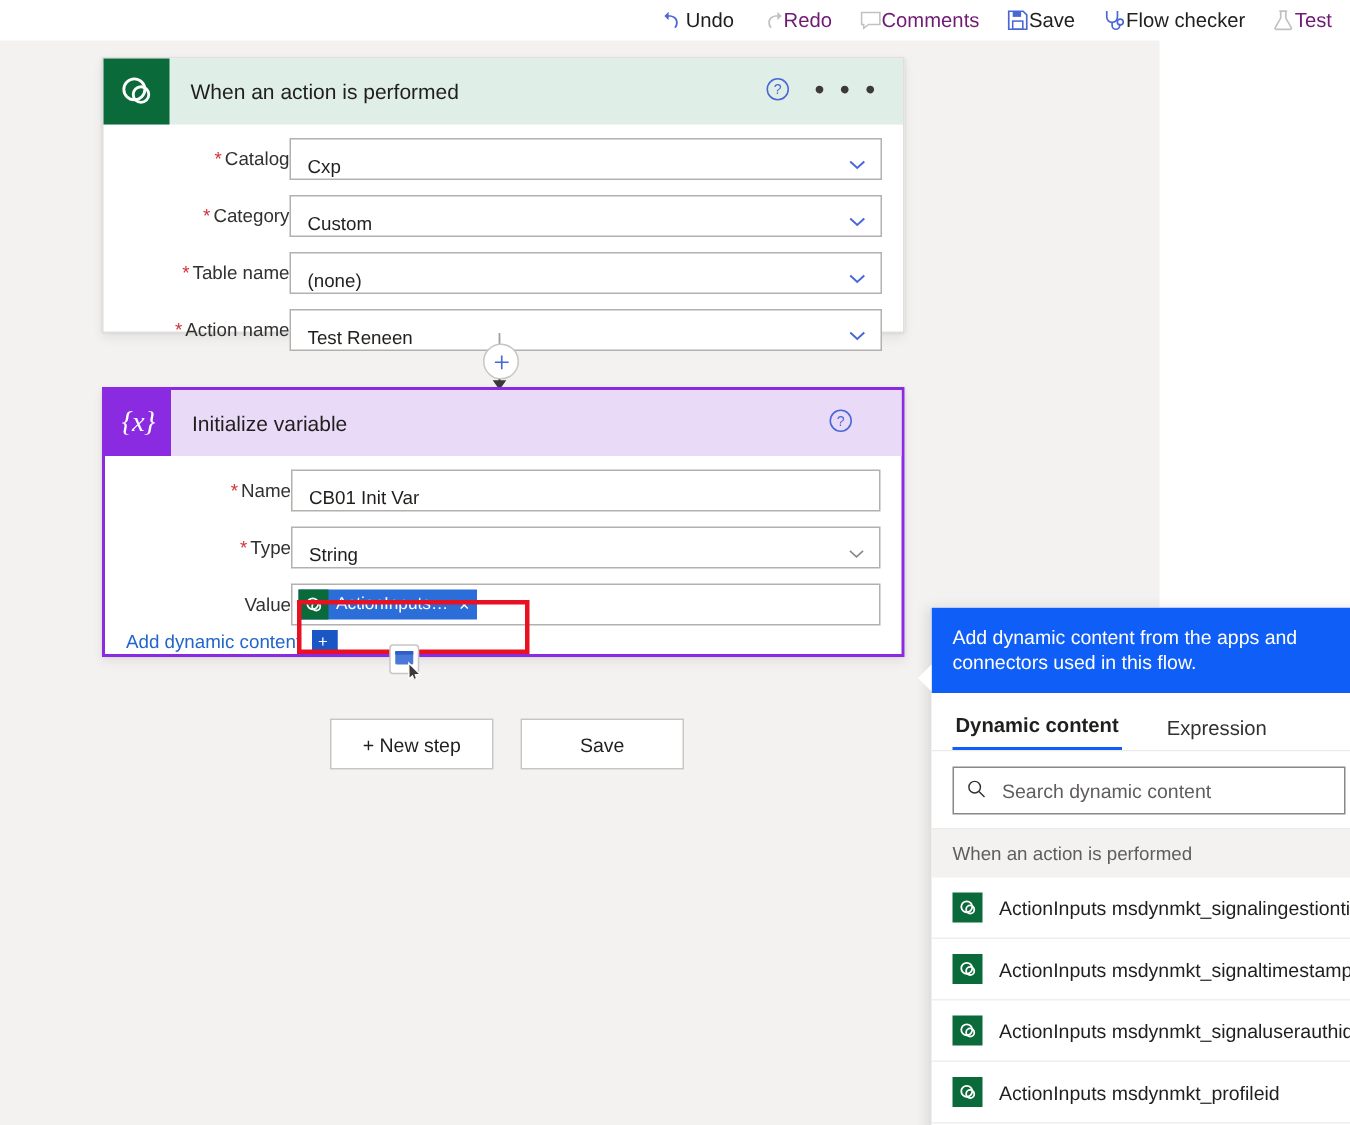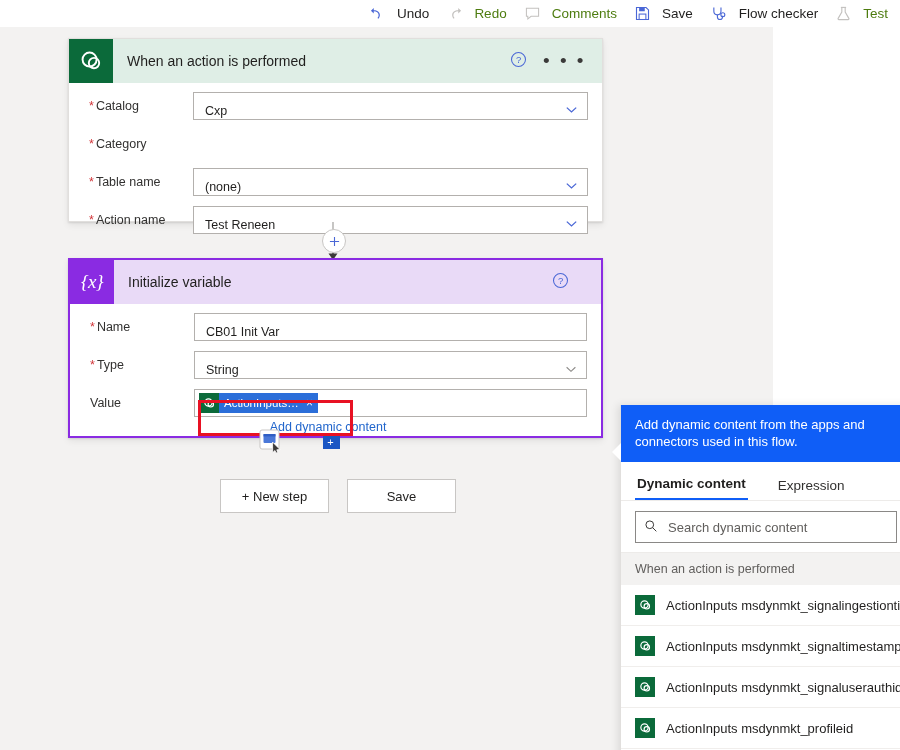--- a/index.html
+++ b/index.html
@@ -25,28 +25,28 @@
     background: #ffffff;
     display: flex;
     align-items: center;
     justify-content: flex-end;
     padding-right: 12px;
     box-sizing: border-box;
   }
   .cmd {
     display: flex;
     align-items: center;
-    gap: 12px;
+    gap: 0;
     margin-left: 18px;
     font-size: 13.5px;
     color: #201f1e;
     white-space: nowrap;
     cursor: pointer;
   }
-  .cmd.disabled { color: #4d7c0f; cursor: default; }
+  .cmd.disabled { color: #701a75; cursor: default; }
   .cmd svg { display: block; }
 
   
   .canvas {
     position: absolute;
     left: 0; top: 27px;
     width: 773px; height: 723px;
     background: #f3f2f1;
   }
 
@@ -124,20 +124,21 @@
     margin-bottom: 10px;
     min-height: 28px;
   }
   .row-label {
     width: 110px;
     flex: none;
     font-size: 12.5px;
     color: #323130;
     padding-left: 6px;
     box-sizing: border-box;
+    text-align: right;
   }
   .req { color: #d13438; margin-right: 2px; }
   .field {
     flex: 1;
     height: 28px;
     border: 1px solid #b3b0ad;
     background: #ffffff;
     display: flex;
     align-items: center;
     padding: 10px 8px 0 11px;
@@ -216,21 +217,20 @@
     width: 24px; height: 24px;
     z-index: 31;
   }
 
   
   .adc-row {
     display: flex;
     align-items: center;
     justify-content: flex-start;
     padding: 1px 15px 0 0;
-    flex-direction: column;
   }
   .adc-link {
     color: #2266cc;
     font-size: 12.5px;
     cursor: pointer;
   }
   .adc-badge {
     width: 15px; height: 15px;
     background: #1a56c4;
     color: #ffffff;
@@ -472,20 +472,26 @@
         <div class="field">
           <span class="field-text">Cxp</span>
           <span class="chev"><svg width="15" height="15" viewBox="0 0 16 16">
                 <path d="M3 6l5 4.6L13 6" fill="none" stroke="#4a67d6" stroke-width="1.4"></path>
               </svg></span>
         </div>
       </div>
 
       <div class="row">
         <div class="row-label"><span class="req">*</span><span>Category</span></div>
+        <div class="field">
+          <span class="field-text">Custom</span>
+          <span class="chev"><svg width="15" height="15" viewBox="0 0 16 16">
+                <path d="M3 6l5 4.6L13 6" fill="none" stroke="#4a67d6" stroke-width="1.4"></path>
+              </svg></span>
+        </div>
       </div>
 
       <div class="row">
         <div class="row-label"><span class="req">*</span><span>Table name</span></div>
         <div class="field">
           <span class="field-text">(none)</span>
           <span class="chev"><svg width="15" height="15" viewBox="0 0 16 16">
                 <path d="M3 6l5 4.6L13 6" fill="none" stroke="#4a67d6" stroke-width="1.4"></path>
               </svg></span>
         </div>

